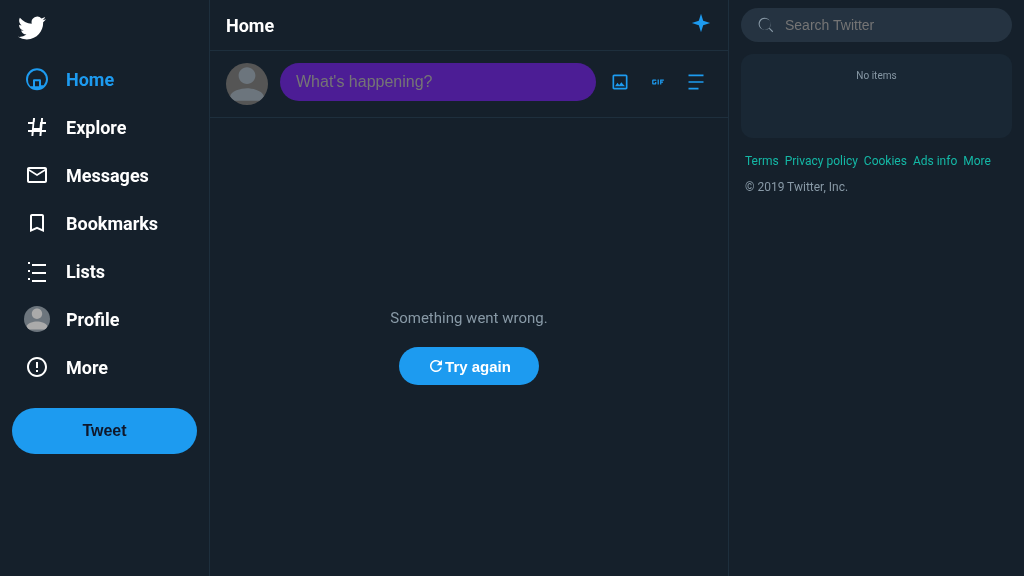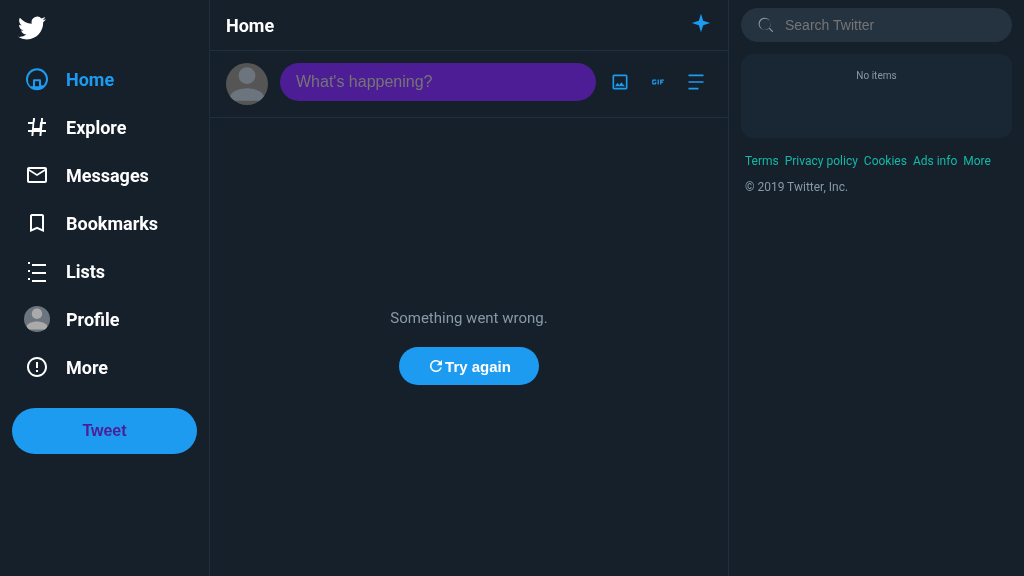--- a/index.html
+++ b/index.html
@@ -79,21 +79,21 @@
     }
 
     .nav-item svg {
       width: 24px;
       height: 24px;
       fill: currentColor;
     }
 
     .tweet-button {
       background: #1d9bf0;
-      color: #4c1d95;
+      color: #0f172a;
       border: none;
       border-radius: 30px;
       padding: 14px 0;
       font-size: 16px;
       font-weight: 700;
       cursor: pointer;
       margin-top: 16px;
       width: 100%;
       text-align: center;
     }

